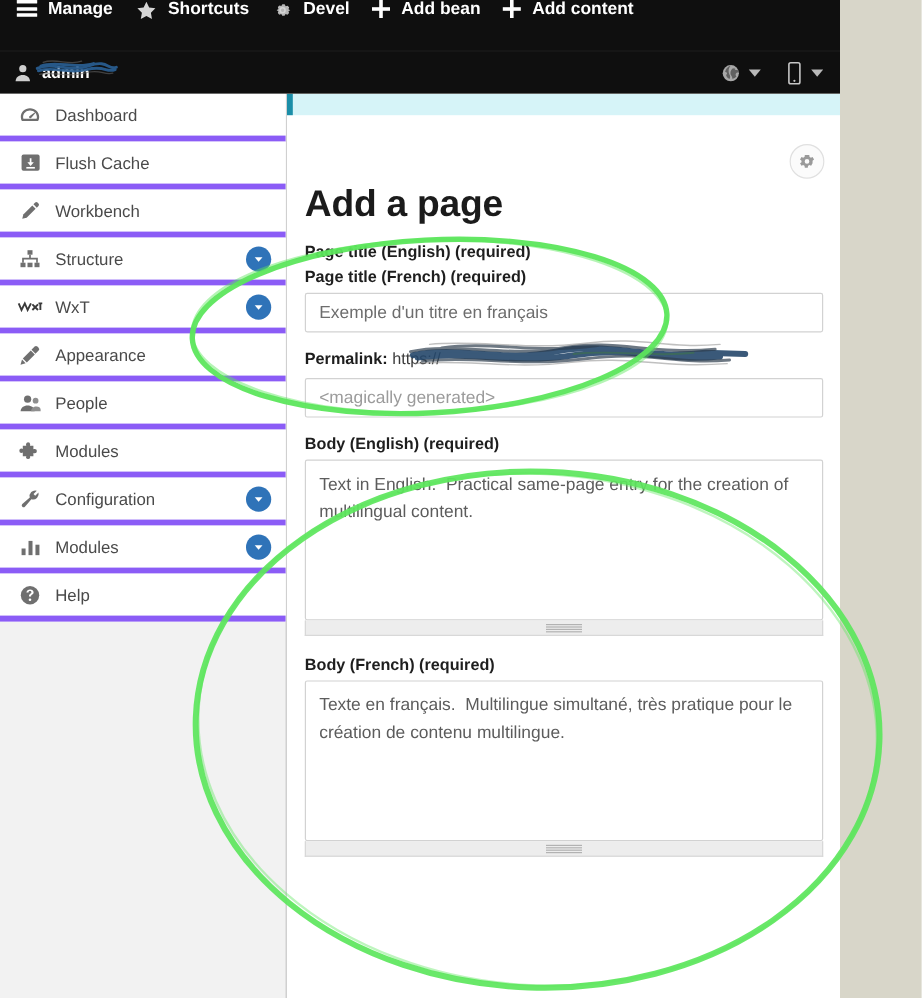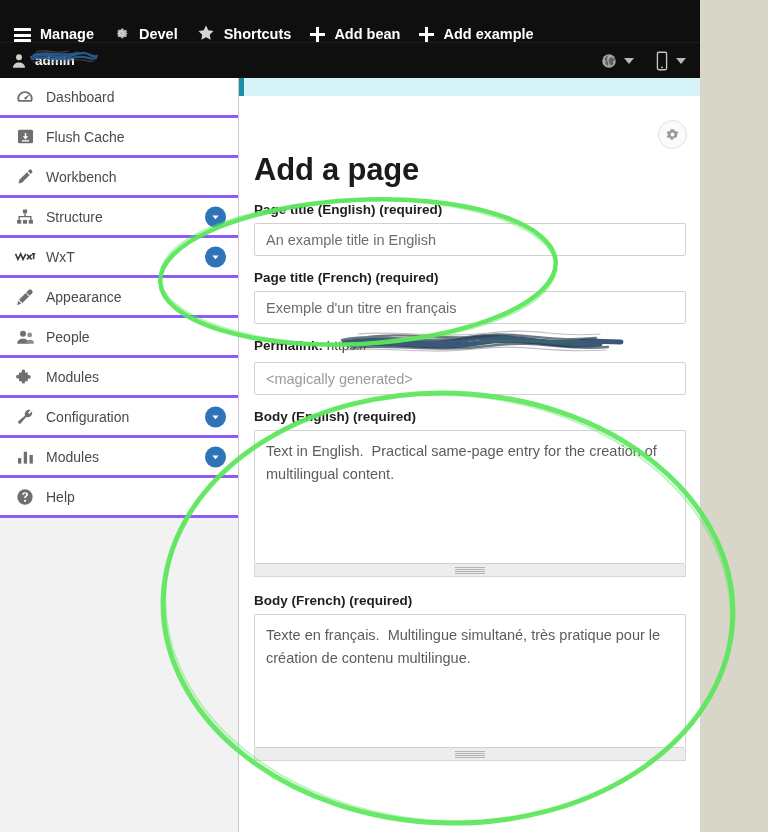--- a/index.html
+++ b/index.html
@@ -26,21 +26,21 @@
   }
   #toolbar-menu {
     height: 42px;
     display: flex;
     align-items: center;
     padding-left: 8px;
     box-sizing: border-box;
   }
   .tb-item {
     display: flex;
-    align-items: flex-end;
+    align-items: flex-start;
     gap: 9px;
     padding: 0 13px 0 6px;
     height: 42px;
     color: #ffffff;
     font-size: 14.5px;
     font-weight: bold;
     cursor: pointer;
     white-space: nowrap;
   }
   .tb-ico { display: flex; align-items: center; justify-content: center; }
@@ -110,21 +110,21 @@
     border-right: 1px solid #c9c9c9;
     box-sizing: border-box;
     z-index: 20;
   }
   #sidebar-menu { background: #ffffff; }
   .sb-item {
     height: 40px;
     display: flex;
     align-items: center;
     padding: 0 14px 0 14px;
-    border-bottom: 3px solid #8b5cf6;
+    border-bottom: 5px solid #8b5cf6;
     box-sizing: border-box;
     cursor: pointer;
     position: relative;
     background: #fff;
   }
   .sb-ico {
     width: 22px; height: 22px;
     margin-right: 10px;
     display: flex; align-items: center; justify-content: center;
     flex: 0 0 22px;
@@ -277,49 +277,49 @@
             <i></i>
             <i></i>
             <i></i>
           </span>
       </span>
       <span>Manage</span>
     </div>
 
     <div class="tb-item">
       <span class="tb-ico">
+        <svg width="18" height="18" viewBox="0 0 24 24">
+            <path fill="#d5d5d5" d="M12 2l3.1 6.3 6.9 1-5 4.9 1.2 6.9-6.2-3.3-6.2 3.3L7 14.2 2 9.3l6.9-1z"></path>
+          </svg>
+      </span>
+      <span>Shortcuts</span>
+    </div>
+
+    <div class="tb-item">
+      <span class="tb-ico">
         <svg width="17" height="17" viewBox="0 0 24 24">
           <path fill="#d5d5d5" d="M12 8.2a3.8 3.8 0 100 7.6 3.8 3.8 0 000-7.6zm0 5.8a2 2 0 110-4 2 2 0 010 4z"></path>
           <path fill="#d5d5d5" d="M21 12l-2-1.2.7-2.2-1.9-1.9-2.2.7L14.4 5h-2.7l-1.2 2-2.2-.6L6.4 8.3l.7 2.2L5 12l2 1.2-.7 2.2 1.9 1.9 2.2-.7 1.2 2h2.7l1.2-2 2.2.7 1.9-1.9-.7-2.2z" opacity="0.85"></path>
         </svg>
       </span>
       <span>Devel</span>
-    </div>
-
-    <div class="tb-item">
-      <span class="tb-ico">
-        <svg width="18" height="18" viewBox="0 0 24 24">
-            <path fill="#d5d5d5" d="M12 2l3.1 6.3 6.9 1-5 4.9 1.2 6.9-6.2-3.3-6.2 3.3L7 14.2 2 9.3l6.9-1z"></path>
-          </svg>
-      </span>
-      <span>Shortcuts</span>
     </div>
 
     <div class="tb-item">
       <span class="tb-ico">
           <span class="ico-plus"></span>
         </span>
       <span>Add bean</span>
     </div>
 
     <div class="tb-item">
       <span class="tb-ico">
           <span class="ico-plus"></span>
         </span>
-      <span>Add example</span>
+      <span>Add content</span>
     </div>
 
   </div>
 
   <div id="toolbar-user">
     <span class="tb-ico">
       <svg width="18" height="18" viewBox="0 0 24 24">
         <circle cx="12" cy="7" r="4" fill="#cfcfcf"></circle>
         <path fill="#cfcfcf" d="M4 21c0-4.4 3.6-7 8-7s8 2.6 8 7z"></path>
       </svg>
@@ -515,21 +515,20 @@
       <path fill="#9a9a9a" d="M19.4 13a7.5 7.5 0 000-2l2-1.5-1.9-3.3-2.4.9a7.6 7.6 0 00-1.7-1l-.4-2.6H9.1l-.4 2.6c-.6.2-1.2.6-1.7 1l-2.4-.9L2.7 9.5 4.7 11a7.5 7.5 0 000 2l-2 1.5 1.9 3.3 2.4-.9c.5.4 1.1.8 1.7 1l.4 2.6h3.9l.4-2.6c.6-.2 1.2-.6 1.7-1l2.4.9 1.9-3.3zM12 15.1A3.1 3.1 0 1112 8.9a3.1 3.1 0 010 6.2z"></path>
     </svg>
   </div>
 
   <div id="form-area">
 
     <h1 id="page-title">Add a page</h1>
 
     
     <div class="field-label">Page title (English) (required)</div>
-    <input class="text-input" type="text" value="An example title in English" style="">
 
     
     <div class="field-label">Page title (French) (required)</div>
     <input class="text-input" type="text" value="Exemple d'un titre en français" style="">
 
     
     <div id="permalink-row">
       <span id="permalink-label">Permalink:</span>
       <span id="permalink-url">https://</span>
       <svg id="permalink-redact" viewBox="0 0 290 28">

